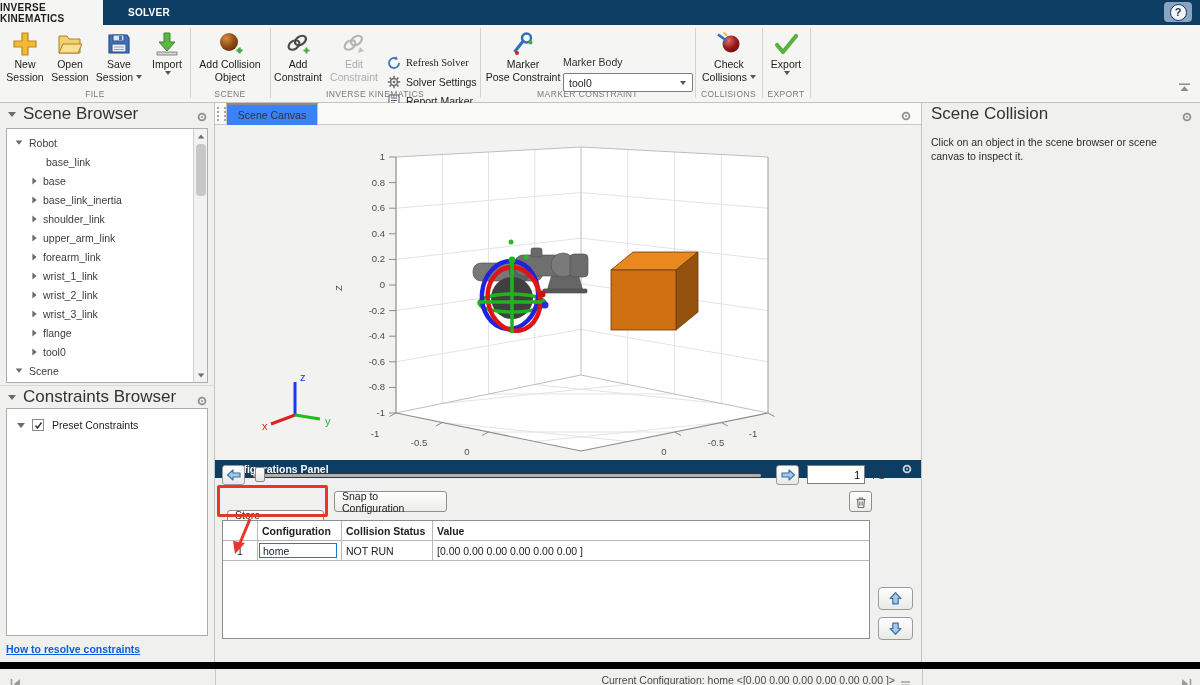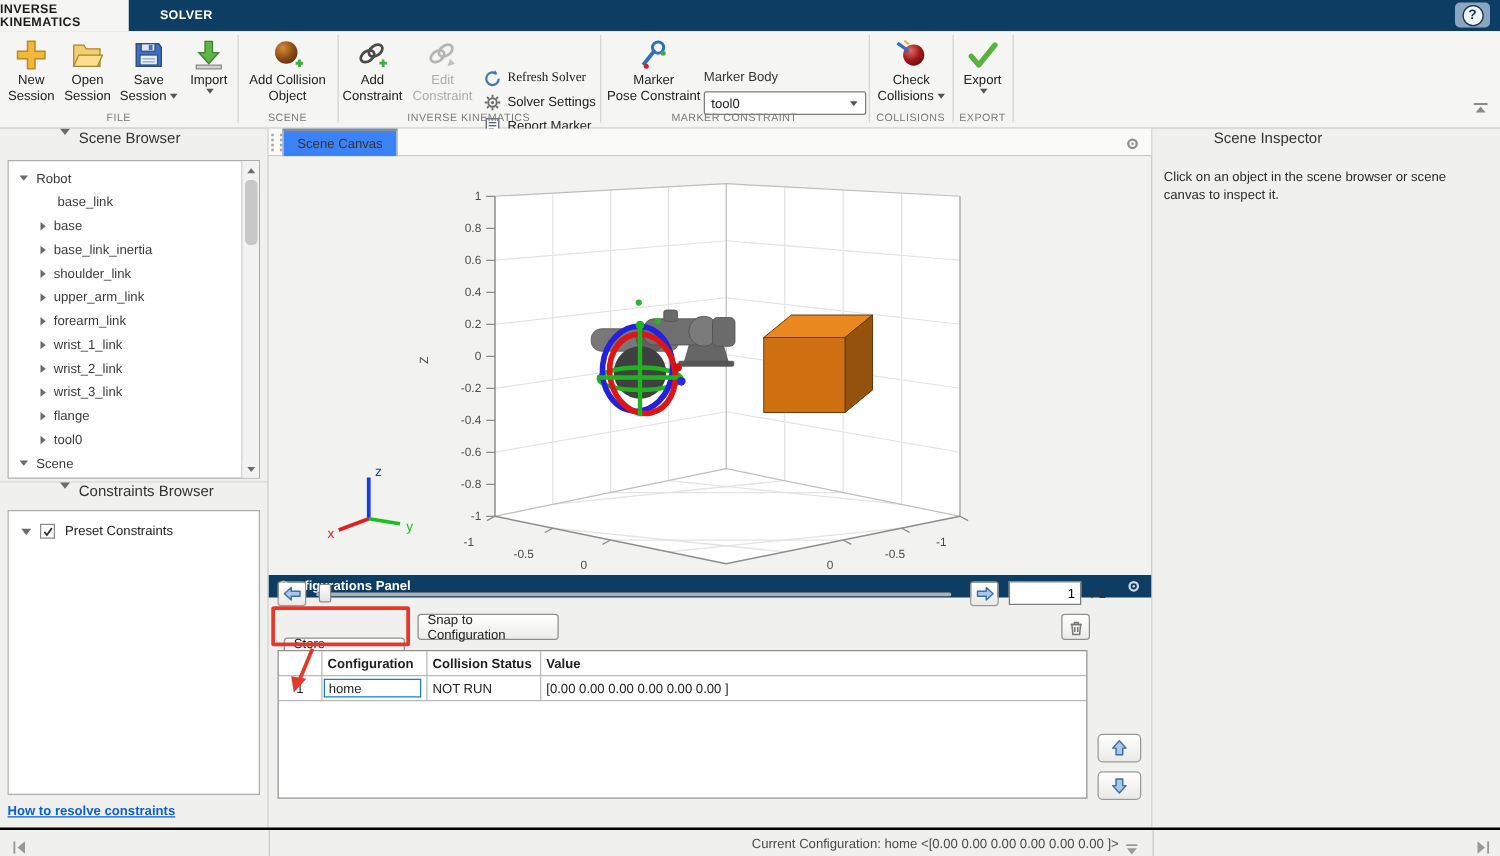--- a/index.html
+++ b/index.html
@@ -30,21 +30,21 @@
   .l2row{display:flex;align-items:center;}
   .caret{width:0;height:0;border-left:3.5px solid transparent;border-right:3.5px solid transparent;border-top:4px solid #555;display:inline-block;margin-left:3px;}
   .rsmall{position:absolute;left:386px;height:17px;display:flex;align-items:center;font-size:10.5px;color:#222;cursor:default;}
   .rsmall .sic{width:15px;height:15px;margin-right:5px;display:flex;align-items:center;justify-content:center;}
   .mb-label{position:absolute;left:563px;top:31px;width:100px;font-size:10.5px;color:#333;}
   .mb-dd{position:absolute;left:563px;top:48px;width:130px;height:19px;background:#fff;border:1px solid #7d7d7d;border-radius:2px;
          display:flex;align-items:center;font-size:10.5px;padding-left:5px;box-sizing:border-box;}
   .mb-dd .caret{margin-left:auto;margin-right:6px;}
   .ribbon-collapse{position:absolute;right:9px;bottom:6px;}
   
-  .phead{position:absolute;height:22px;display:flex;align-items:flex-start;font-size:12px;color:#333;padding-left:40px;}
+  .phead{position:absolute;height:22px;display:flex;align-items:center;font-size:17px;color:#333;}
   .phead .tri-down{margin:0 7px 0 8px;}
   .pgear{position:absolute;right:7px;top:5px;}
   .tri-down{width:0;height:0;border-left:4px solid transparent;border-right:4px solid transparent;border-top:5px solid #6b6b6b;display:inline-block;}
   .tri-right{width:0;height:0;border-top:4px solid transparent;border-bottom:4px solid transparent;border-left:5px solid #6b6b6b;display:inline-block;}
   
   .left-panel{position:absolute;left:0;top:103px;width:215px;height:559px;background:#f0f0ee;border-right:1px solid #c3c3c3;box-sizing:border-box;}
   .tree-box{position:absolute;left:6px;width:202px;background:#fff;border:1px solid #adadad;box-sizing:border-box;}
   .titem{height:19px;display:flex;align-items:center;font-size:10.5px;color:#3b3b3b;}
   .titem .tri-right,.titem .tri-down{transform:scale(.85);}
   .scrollbar{position:absolute;right:0;top:0;bottom:0;width:14px;background:#f2f2f2;border-left:1px solid #d0d0d0;box-sizing:border-box;}
@@ -84,21 +84,21 @@
   .c3{flex:1;border-right:none;}
   .thead .tc{font-weight:bold;text-align:center;}
   .cell-edit{width:100%;height:15px;border:1.5px solid #1a7dc5;background:#fff;font-size:10.5px;display:flex;align-items:center;padding-left:3px;box-sizing:border-box;margin-right:2px;}
   .arrow-annot{position:absolute;left:14px;top:56px;z-index:6;}
   .updn-btn{position:absolute;left:663px;width:35px;height:23px;background:linear-gradient(#ffffff,#e9e9e7);border:1px solid #9a9a9a;border-radius:4px;
             display:flex;align-items:center;justify-content:center;box-sizing:border-box;}
   
   .right-panel{position:absolute;left:922px;top:103px;width:278px;height:559px;background:#f0f0ee;}
   .inspector-msg{position:absolute;left:9px;top:32px;width:258px;font-size:10.5px;color:#2b2b2b;line-height:14px;}
   
-  .statusbar{position:absolute;left:0;top:662px;width:1200px;height:23px;background:#f0f0ee;border-top:2px solid #000000;box-sizing:border-box;}
+  .statusbar{position:absolute;left:0;top:662px;width:1200px;height:23px;background:#f0f0ee;border-top:7px solid #000000;box-sizing:border-box;}
   .sb-sep{position:absolute;top:0;height:23px;width:1px;background:#c8c8c8;}
   .sb-text{position:absolute;right:305px;top:5px;font-size:10.5px;color:#4a4a4a;}
   .sb-icon{position:absolute;top:6px;}
 </style>
 </head>
 <body>
 
 <div class="tabbar">
   <div class="apptab active" style="left:0;width:103px;">
     <span>INVERSE KINEMATICS</span>
@@ -648,21 +648,21 @@
     <div class="updn-btn" style="top:157px;">
       <svg width="15" height="15" viewBox="0 0 14 14">
           <path d="M2 7L7 12.5L12 7H9.5V2h-5v5z" fill="#a8c8e8" stroke="#3c6ea5" stroke-width="1.1" stroke-linejoin="round"></path>
         </svg>
     </div>
   </div>
 </div>
 
 <div class="right-panel">
   <div class="phead" style="left:0;top:0;width:278px;">
-    <span style="margin-left:9px;">Scene Inspector</span>
+    <span style="margin-left:9px;">Scene Collision</span>
     <span class="pgear">
       <svg width="12" height="12" viewBox="0 0 12 12">
           <circle cx="6" cy="6" r="3.4" fill="none" stroke="#8f8f8f" stroke-width="1.8"></circle>
           <circle cx="6" cy="6" r="1" fill="#8f8f8f"></circle>
         </svg>
     </span>
   </div>
   <div class="inspector-msg">Click on an object in the scene browser or scene canvas to inspect it.</div>
 </div>
 

